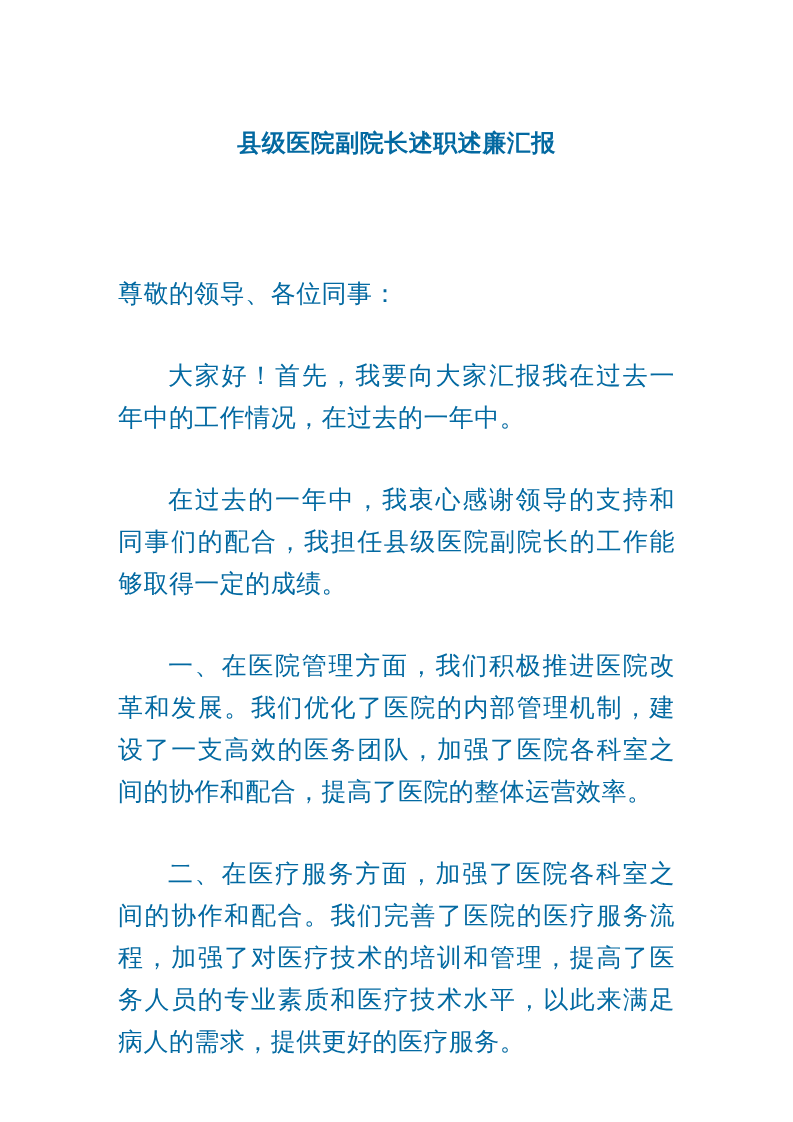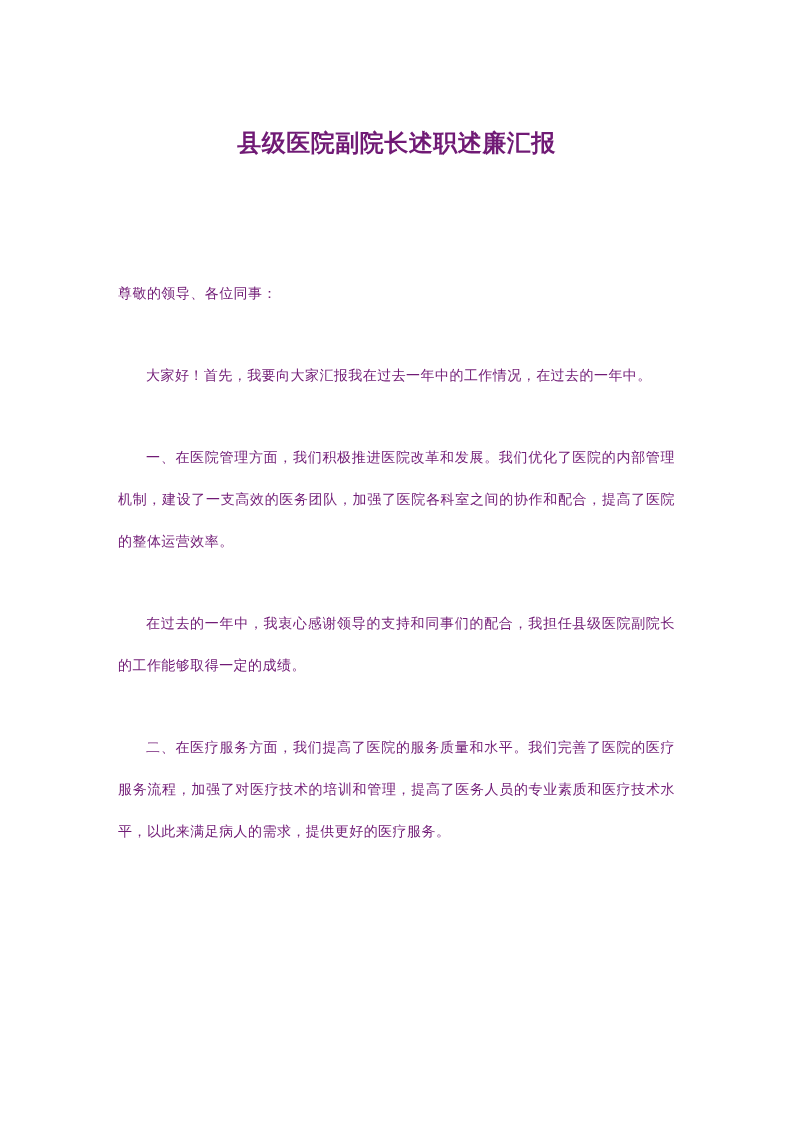--- a/index.html
+++ b/index.html
@@ -10,52 +10,52 @@
   .page {
     position: relative;
     width: 793px;
     height: 1122px;
     margin: 0 auto;
     background: #ffffff;
     box-sizing: border-box;
     padding: 125px 118px 0 118px;
     overflow: hidden;
     font-family: "Liberation Serif", "DejaVu Serif", serif;
-    color: #701a75;
+    color: #0369a1;
   }
   .doc-title {
     margin: 0 0 112px 0;
     text-align: center;
     font-size: 24px;
     line-height: 36px;
     font-weight: 700;
     letter-spacing: 0.5px;
   }
   .doc-body p {
     margin: 0 0 40px 0;
-    font-size: 14px;
+    font-size: 25px;
     line-height: 42px;
     letter-spacing: 0.45px;
     text-align: justify;
     text-justify: inter-character;
   }
   .doc-body p.indent {
     text-indent: 2em;
   }
 </style>
 </head>
 <body>
 
 <div class="page">
   <h1 class="doc-title">县级医院副院长述职述廉汇报</h1>
 
   <div class="doc-body">
     <p>尊敬的领导、各位同事：</p>
 
     <p class="indent">大家好！首先，我要向大家汇报我在过去一年中的工作情况，在过去的一年中。</p>
 
+    <p class="indent">在过去的一年中，我衷心感谢领导的支持和同事们的配合，我担任县级医院副院长的工作能够取得一定的成绩。</p>
+
     <p class="indent">一、在医院管理方面，我们积极推进医院改革和发展。我们优化了医院的内部管理机制，建设了一支高效的医务团队，加强了医院各科室之间的协作和配合，提高了医院的整体运营效率。</p>
 
-    <p class="indent">在过去的一年中，我衷心感谢领导的支持和同事们的配合，我担任县级医院副院长的工作能够取得一定的成绩。</p>
-
-    <p class="indent">二、在医疗服务方面，我们提高了医院的服务质量和水平。我们完善了医院的医疗服务流程，加强了对医疗技术的培训和管理，提高了医务人员的专业素质和医疗技术水平，以此来满足病人的需求，提供更好的医疗服务。</p>
+    <p class="indent">二、在医疗服务方面，加强了医院各科室之间的协作和配合。我们完善了医院的医疗服务流程，加强了对医疗技术的培训和管理，提高了医务人员的专业素质和医疗技术水平，以此来满足病人的需求，提供更好的医疗服务。</p>
   </div>
 </div>
 
 </body></html>

